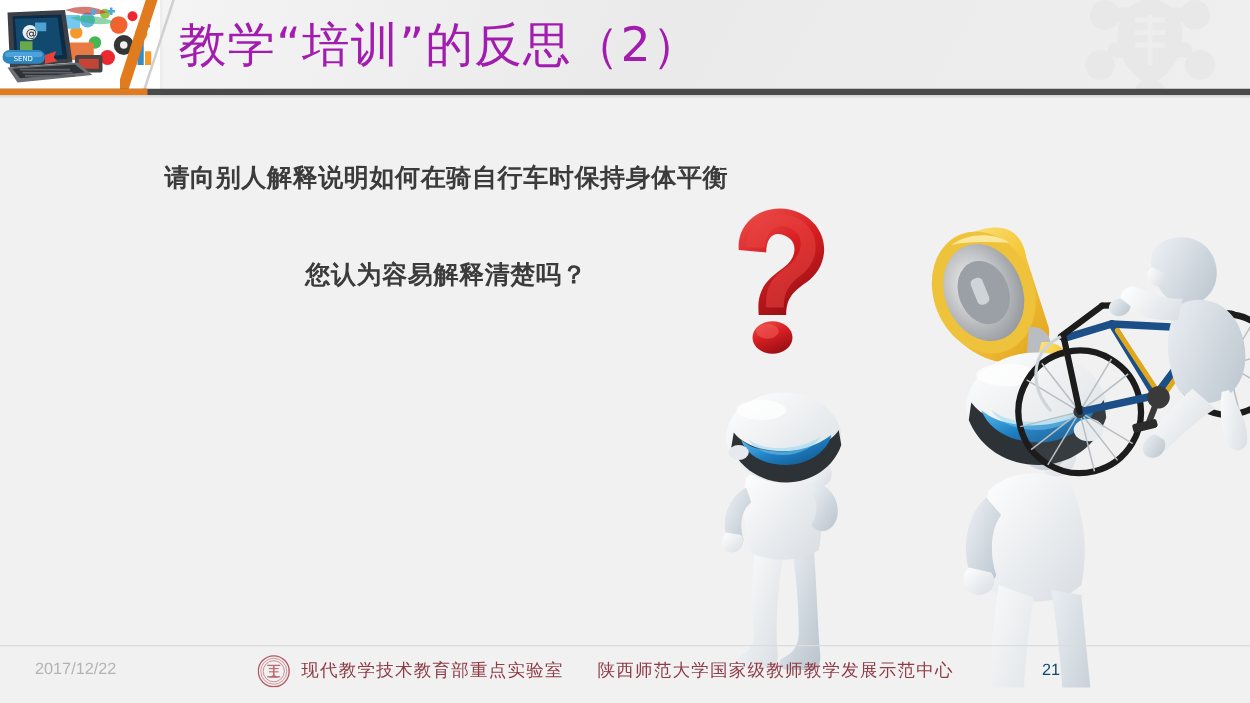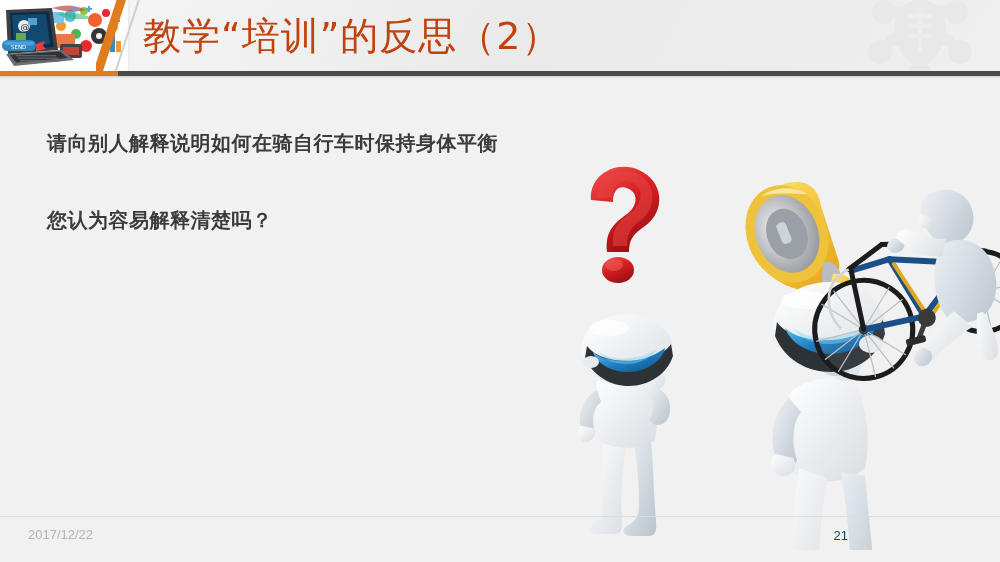--- a/index.html
+++ b/index.html
@@ -54,21 +54,21 @@
     background:#e07b1e;
     transform:rotate(18deg);
     transform-origin:top center;
   }
   .slash i.thin {
     left:47px; width:2px; background:#cfcfcf;
   }
   .title {
     position:absolute; left:143px; top:11px;
     font-size:38px; line-height:50px;
-    color:#c2410c;
+    color:#a21caf;
     letter-spacing:1px;
     white-space:nowrap;
     font-family:"DejaVu Sans","Liberation Sans", sans-serif;
   }
   
   .header-rule {
     position:absolute; left:0; top:71px;
     width:1000px; height:5px;
     background:#4a4a4a;
   }
@@ -83,20 +83,21 @@
     background:linear-gradient(to bottom, rgba(0,0,0,.13), rgba(0,0,0,0));
   }
 
   
   .body-text { position:absolute; left:47px; top:128px; width:620px; }
   .body-line {
     font-size:20px; font-weight:bold; color:#3b3b3b;
     line-height:30px;
     font-family:Liberation Serif, serif;
     letter-spacing:.5px;
+    text-align:center;
   }
   .body-line.second { margin-top:47px; }
 
   
   .art { position:absolute; left:545px; top:150px; width:470px; height:400px; }
   .art svg { display:block; }
 
   
   .footer-divider {
     position:absolute; left:0; top:516px;
@@ -419,17 +420,34 @@
                    C164 186 168 172 172 160 Z" fill="url(#gFig)"></path>
         </g>
       </g>
     </svg>
   </div>
 
   <div class="footer-divider"></div>
   <div class="footer">
     <div class="footer-date">2017/12/22</div>
 
+    <div class="footer-center">
+      <svg class="seal" viewBox="0 0 40 40">
+        <circle cx="20" cy="20" r="19" fill="none" stroke="#b5555f" stroke-width="1.6"></circle>
+        <circle cx="20" cy="20" r="16" fill="none" stroke="#c98088" stroke-width="1"></circle>
+        <circle cx="20" cy="20" r="13" fill="none" stroke="#b5555f" stroke-width="0.8"></circle>
+        <g fill="#b5555f" opacity=".85">
+          <rect x="12" y="12" width="16" height="1.6"></rect>
+          <rect x="14" y="16" width="12" height="1.4"></rect>
+          <rect x="14" y="20" width="12" height="1.4"></rect>
+          <rect x="12" y="26" width="16" height="1.6"></rect>
+          <rect x="19" y="13" width="2" height="14"></rect>
+          <path d="M14 28 l6 -4 l6 4 z"></path>
+        </g>
+      </svg>
+      <span class="footer-org">现代教学技术教育部重点实验室</span>
+      <span class="footer-org second">陕西师范大学国家级教师教学发展示范中心</span>
+    </div>
 
     <div class="footer-page">21</div>
   </div>
 
 </div>
 
 </body></html>

